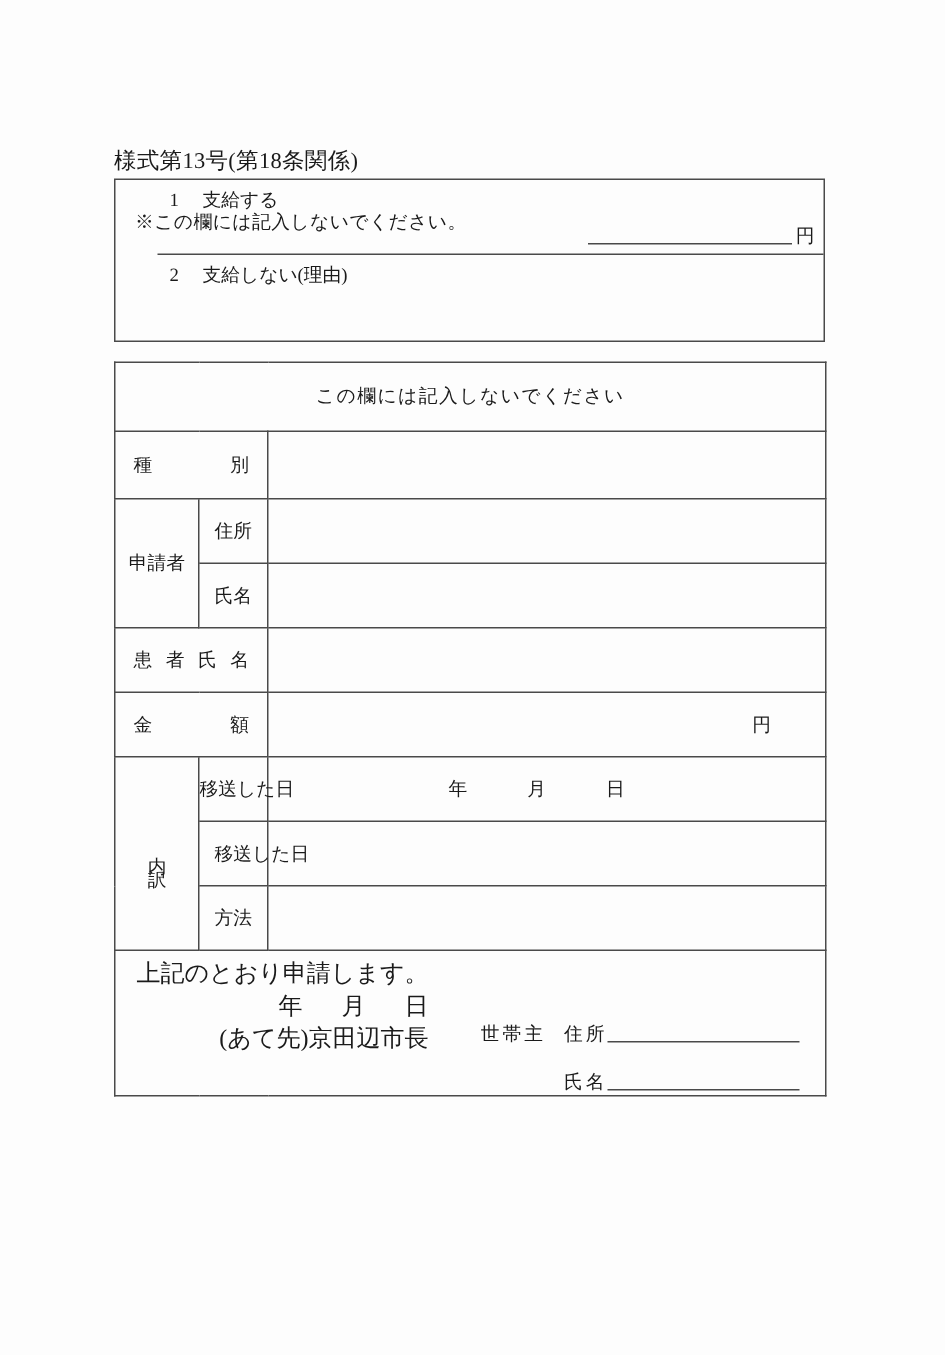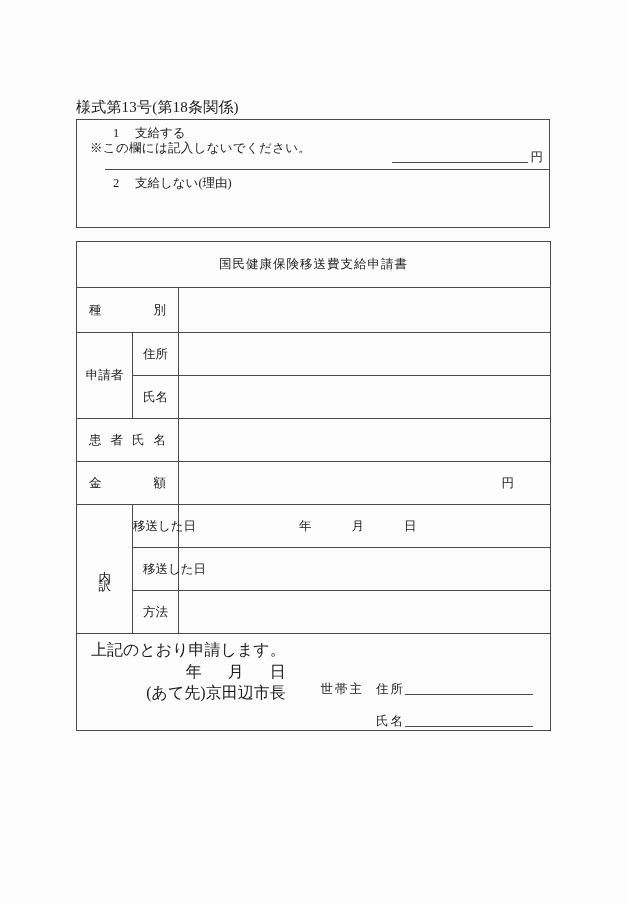--- a/index.html
+++ b/index.html
@@ -250,21 +250,21 @@
 
   <table class="main-table">
     <colgroup>
       <col class="col-label">
       <col class="col-sub">
       <col class="col-value">
     </colgroup>
     <tbody>
 
       <tr>
-        <td class="title-cell" colspan="3">国民健康保険移送費支給申請書</td>
+        <td class="title-cell" colspan="3">この欄には記入しないでください</td>
       </tr>
 
       <tr>
         <td class="lbl h-type" colspan="2">
           <span class="spread">種別</span>
         </td>
         <td class="value-cell h-type"></td>
       </tr>
 
       <tr>

